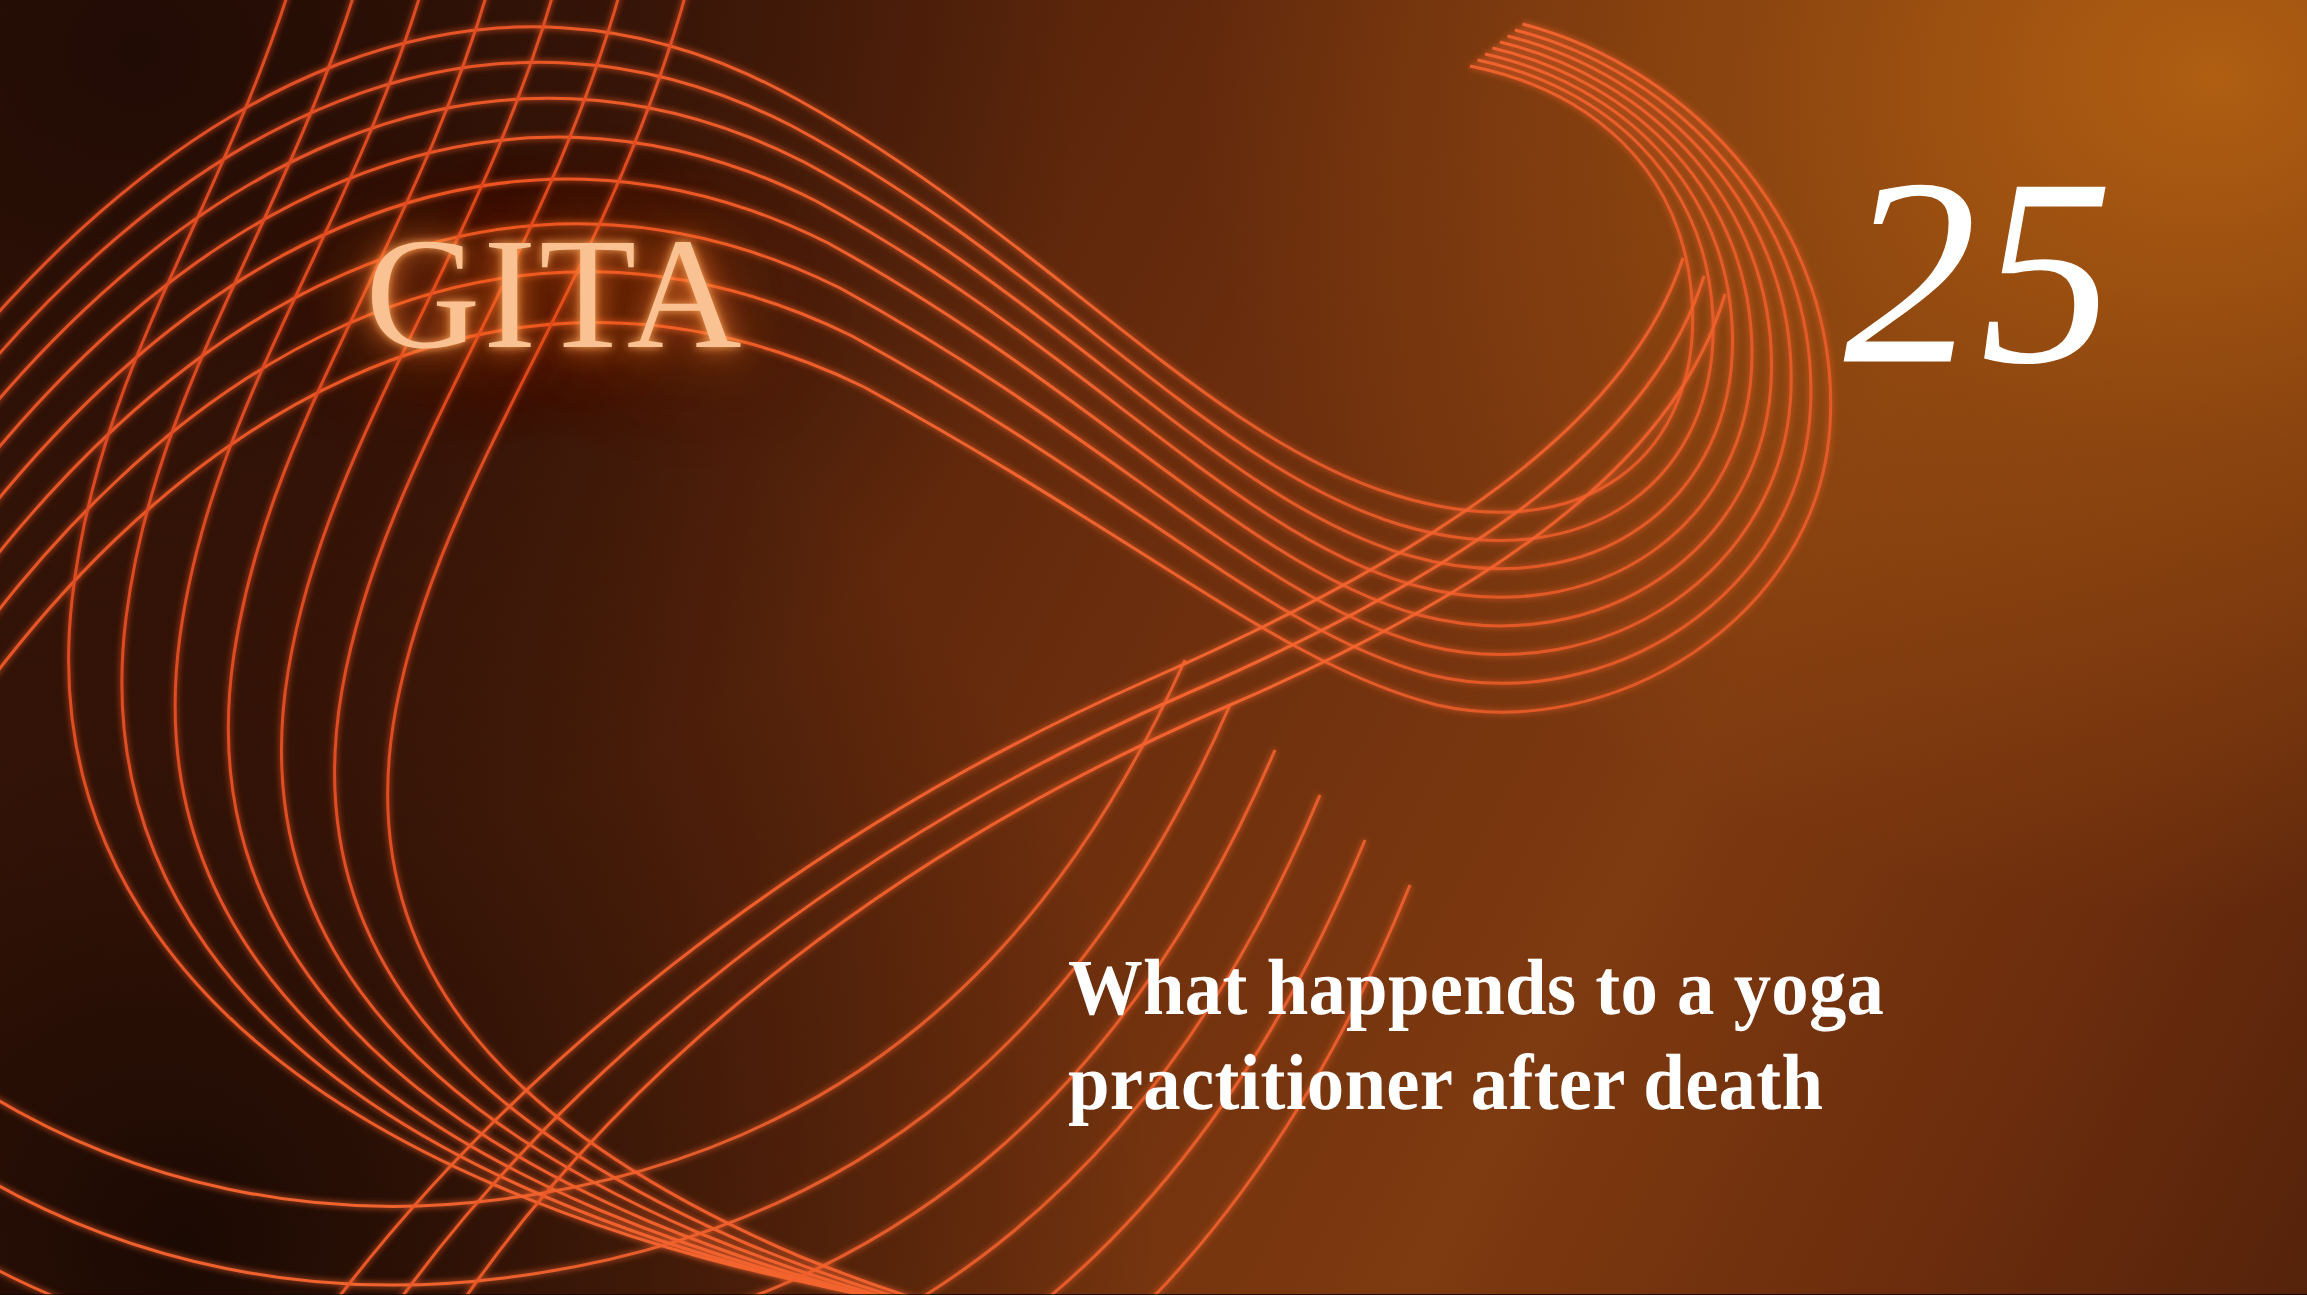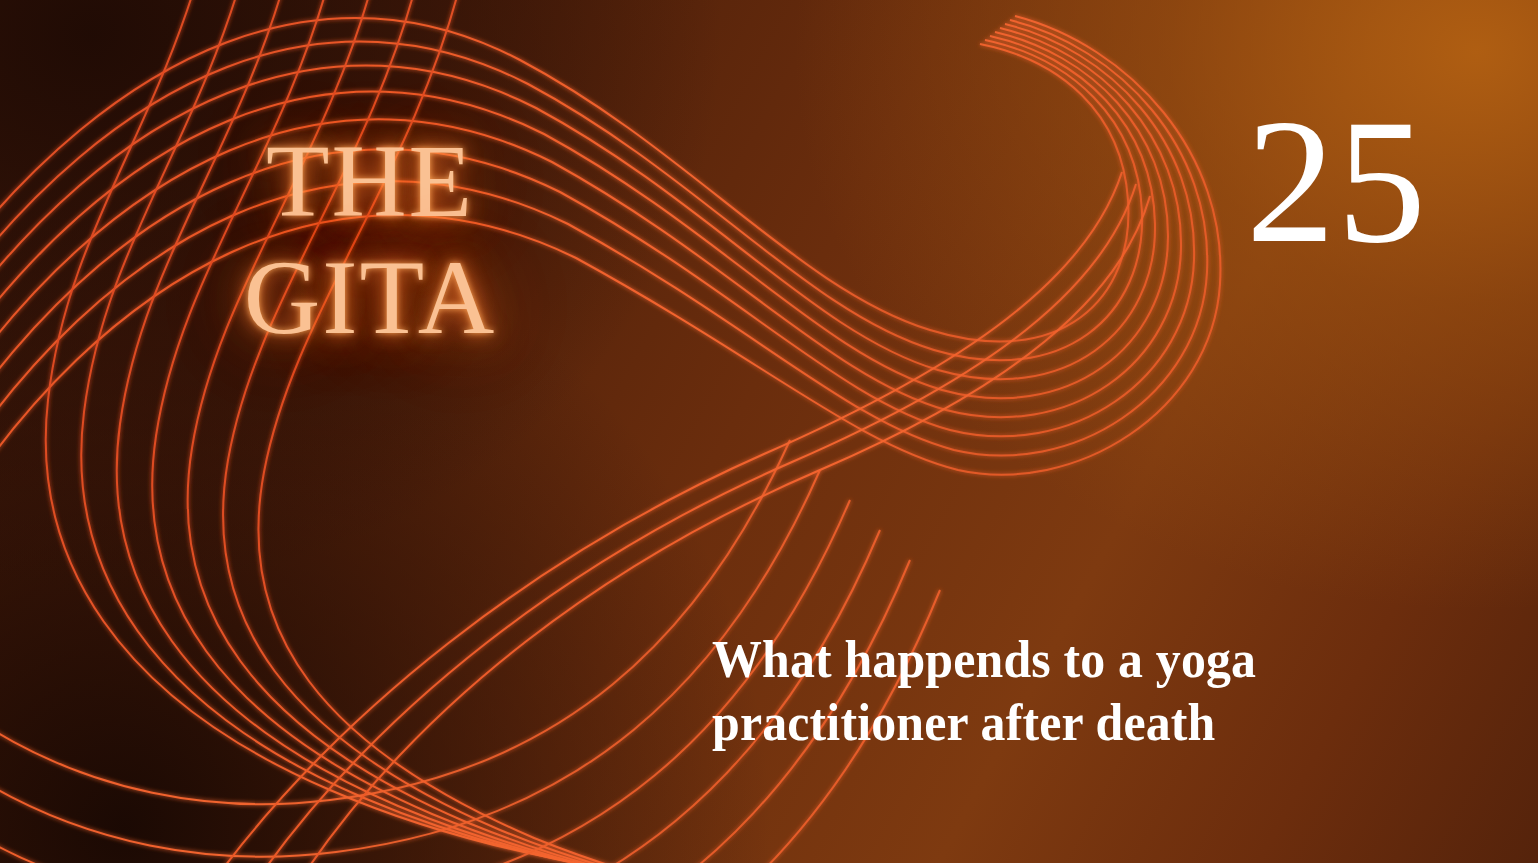--- a/index.html
+++ b/index.html
@@ -49,24 +49,25 @@
       0 0 18px rgba(255,130,50,0.85),
       0 0 38px rgba(255,105,30,0.65),
       0 0 70px rgba(255,90,20,0.45),
       0 0 110px rgba(255,80,16,0.30);
   }
   #title-line-2 { font-size: 106px; margin-top: 14px; }
 
   
   #episode-number {
     position: absolute;
-    right: 110px;
+    right: 127px;
     top: 92px;
     color: #ffffff;
     font-size: 178px;
+    font-style: italic;
     font-weight: 400;
     letter-spacing: 2px;
     line-height: 1;
     font-family: "Liberation Serif", "DejaVu Serif", serif;
   }
 
   
   #subtitle {
     position: absolute;
     left: 712px;
@@ -146,21 +147,20 @@
 
       <g>
         <path d="M 300 880 C 420 700, 610 560, 820 470 C 1010 388, 1120 300, 1150 196" fill="none" stroke="url(#lineFade)" stroke-width="2.0"></path>
         <path d="M 250 890 C 376 706, 576 556, 792 462 C 990 376, 1104 288, 1136 184" fill="none" stroke="url(#lineFade)" stroke-width="2.0"></path>
         <path d="M 200 900 C 332 712, 542 552, 764 454 C 970 364, 1088 276, 1122 172" fill="none" stroke="url(#lineFade)" stroke-width="2.0"></path>
       </g>
     </g>
   </svg>
 
   <div id="title-block">
-    <span class="title-line" id="title-line-0">THE</span>
     <span class="title-line" id="title-line-2">GITA</span>
   </div>
 
   <div id="episode-number">25</div>
 
   <div id="subtitle">What happends to a yoga practitioner after death</div>
 
 </div>
 
 </body></html>

